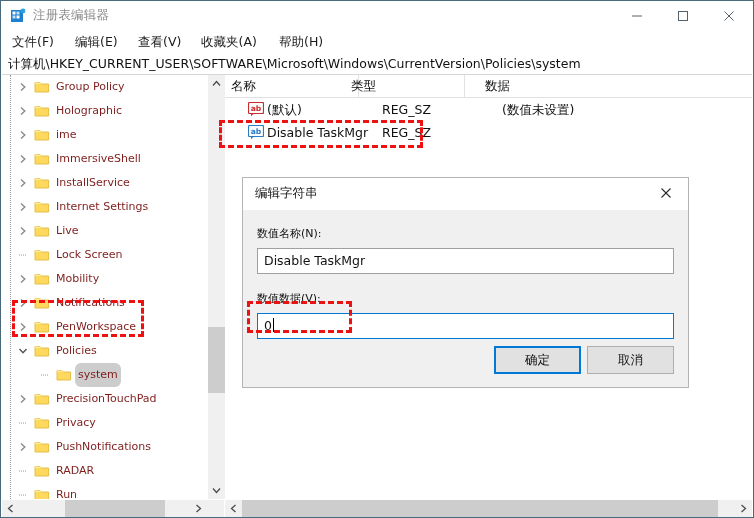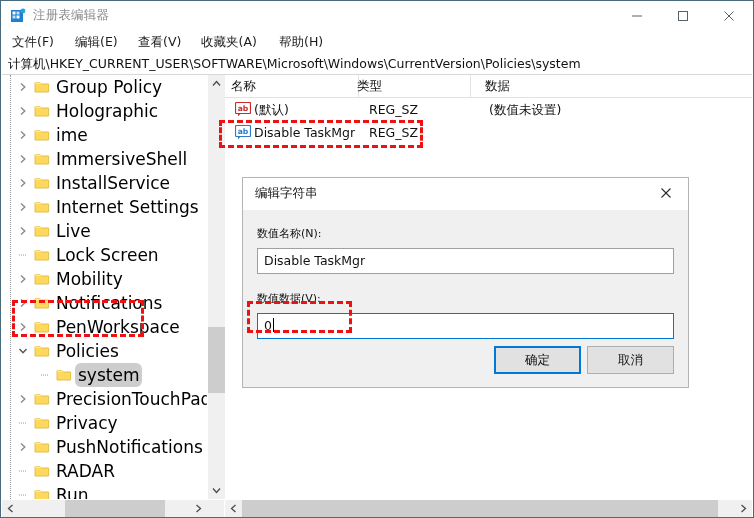--- a/index.html
+++ b/index.html
@@ -142,23 +142,23 @@
   .tree-row .folder {
     position: absolute;
     width: 17px;
     height: 24px;
     display: flex;
     align-items: center;
     justify-content: center;
   }
   .tree-row .lbl {
     position: absolute;
-    font-size: 17px;
-    font-family: "DejaVu Sans", sans-serif;
-    color: #000000;
+    font-size: 11px;
+    font-family: "DejaVu Sans", sans-serif;
+    color: #7f1d1d;
     line-height: 24px;
     padding: 0 3px;
   }
   .tree-row.selected .lbl {
     background: #cdcdcd;
     border-radius: 6px;
   }
   .dotline {
     position: absolute;
     border-left: 1px dotted #9a9a9a;
@@ -233,21 +233,21 @@
     line-height: 22px;
     font-size: 12.5px;
     font-family: "DejaVu Sans", sans-serif;
     color: #111;
     padding-left: 6px;
     box-sizing: border-box;
     border-right: 1px solid #e2e2e2;
   }
   .list-row {
     position: absolute;
-    left: 4px;
+    left: 17px;
     height: 23px;
     width: 478px;
   }
   .cell {
     position: absolute;
     top: 0;
     height: 23px;
     line-height: 23px;
     font-size: 12.5px;
     font-family: "DejaVu Sans", sans-serif;
@@ -695,21 +695,21 @@
         <svg width="7" height="9" viewBox="0 0 7 9">
             <polyline points="1.5,1 5.5,4.5 1.5,8" fill="none" stroke="#4c4c4c" stroke-width="1.3"></polyline>
           </svg>
       </div>
     </div>
   </div>
 
   <div id="list-pane">
     <div id="list-header">
       <div class="col-head" style="left:0px;   width:134px;">名称</div>
-      <div class="col-head" style="left:126px; width:120px;">类型</div>
+      <div class="col-head" style="left:120px; width:120px;">类型</div>
       <div class="col-head" style="left:254px; width:273px; border-right:none;">数据</div>
     </div>
     <div id="list-body">
         <div class="list-row" style="top: 23px;">
           <div class="ab-icon" style="left: 6px;"><svg width="16" height="15" viewBox="0 0 16 15">
               <rect x="0.5" y="0.5" width="15" height="11" rx="1" fill="#ffffff" stroke="#cc2b2b" stroke-width="1.2"></rect>
               <path d="M3 11 L3 14.2 L6.4 11 Z" fill="#cc2b2b"></path>
               <text x="8" y="8.8" font-size="7.6" font-family="DejaVu Sans, sans-serif" font-weight="bold" fill="#cc2b2b" text-anchor="middle">ab</text>
             </svg></div>
           <div class="cell" style="left: 25px;">(默认)</div>

